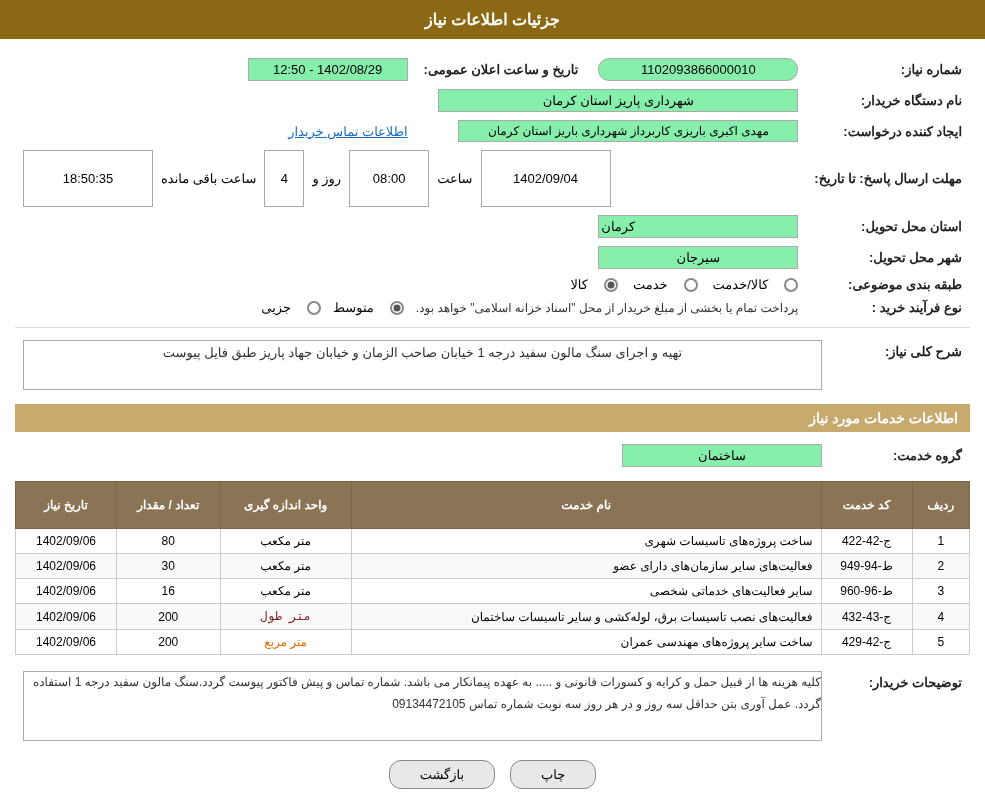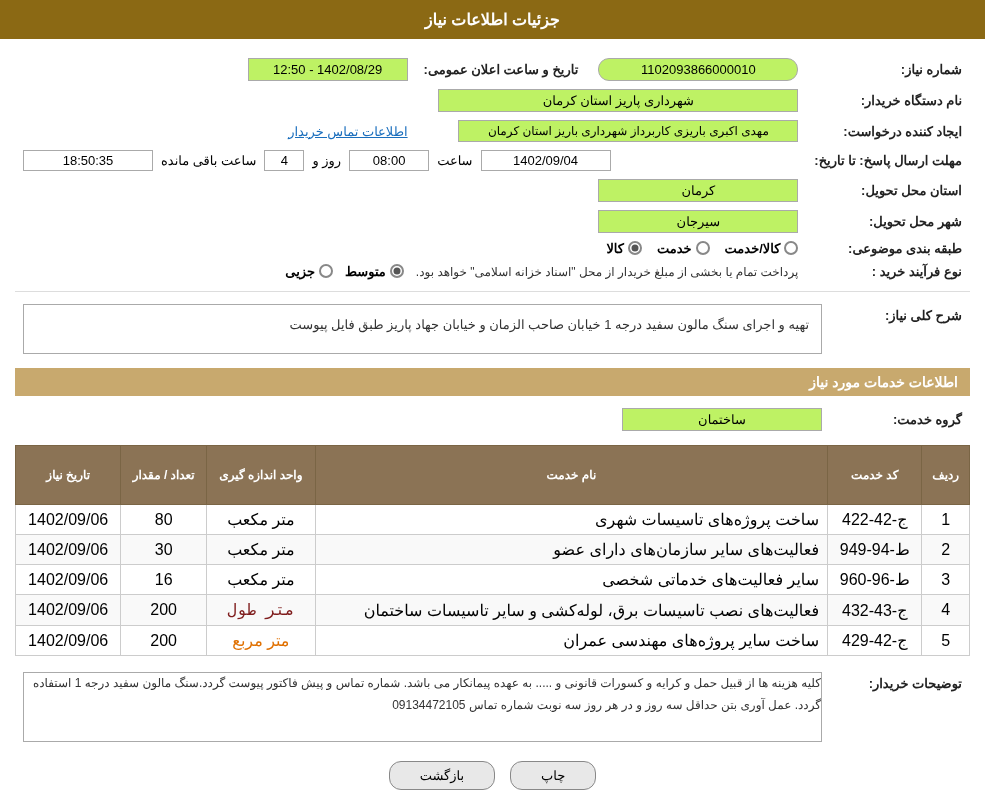--- a/index.html
+++ b/index.html
@@ -46,30 +46,30 @@
       font-weight: bold;
       white-space: nowrap;
       color: #222;
       padding-left: 10px;
     }
     .value-cell {
       text-align: right;
     }
     .input-box {
       border: 1px solid #aaa;
-      background: #bef264;
+      background: #86efac;
       padding: 3px 2px;
       display: inline-block;
       min-width: 180px;
       text-align: right;
     }
     .date-field {
       border: 1px solid #aaa;
       background: #fff;
-      padding: 2px 6px;
+      padding: 20px 6px;
       display: inline-block;
       min-width: 130px;
       text-align: center;
     }
     .blue-link {
       color: #1a6ebd;
       cursor: pointer;
       text-decoration: underline;
     }
     .row-flex {
@@ -79,23 +79,22 @@
       flex-wrap: wrap;
     }
     .radio-group {
       display: flex;
       align-items: center;
       gap: 15px;
       direction: rtl;
     }
     .radio-item {
       display: flex;
-      align-items: flex-start;
-      gap: 4px;
-      font-weight: bold;
+      align-items: center;
+      gap: 16px;
     }
     .radio-circle {
       width: 14px;
       height: 14px;
       border-radius: 50%;
       border: 2px solid #888;
       display: inline-block;
       background: #fff;
       position: relative;
     }
@@ -116,47 +115,47 @@
       gap: 12px;
       direction: rtl;
     }
     .purchase-text {
       color: #333;
       font-size: 12px;
       text-align: right;
     }
     .description-box {
       border: 1px solid #aaa;
-      padding: 12px;
+      padding: 4px;
       min-height: 50px;
-      text-align: right;
+      text-align: center;
       font-size: 13px;
       color: #333;
       background: #fff;
       width: 100%;
     }
     
     .data-table {
       width: 100%;
       border-collapse: collapse;
       margin-top: 10px;
     }
     .data-table th {
       background: #8B7355;
       color: #fff;
-      padding: 22px 8px;
+      padding: 16px 8px;
       text-align: center;
       border: 1px solid #7a6545;
       font-size: 12px;
     }
     .data-table td {
       border: 1px solid #ccc;
       padding: 5px 8px;
       text-align: center;
-      font-size: 16px;
+      font-size: 12px;
     }
     .data-table tr:nth-child(even) td {
       background: #f9f9f9;
     }
     .data-table tr:nth-child(odd) td {
       background: #fff;
     }
     .notes-box {
       border: 1px solid #aaa;
       padding: 0;
@@ -242,21 +241,21 @@
             <div class="date-field" style="min-width:40px;">4</div>
             <span>ساعت باقی مانده</span>
             <div class="date-field">18:50:35</div>
           </div>
         </td>
       </tr>
 
       <tr>
         <td class="label-cell">استان محل تحویل:</td>
         <td class="value-cell" colspan="3">
-          <div class="input-box" style="min-width:200px; text-align:center;">کرمان</div>
+          <div class="input-box" style="min-width:200px; text-align:left;">کرمان</div>
         </td>
       </tr>
 
       <tr>
         <td class="label-cell">شهر محل تحویل:</td>
         <td class="value-cell" colspan="3">
           <div class="input-box" style="min-width:200px; text-align:center;">سیرجان</div>
         </td>
       </tr>
 

